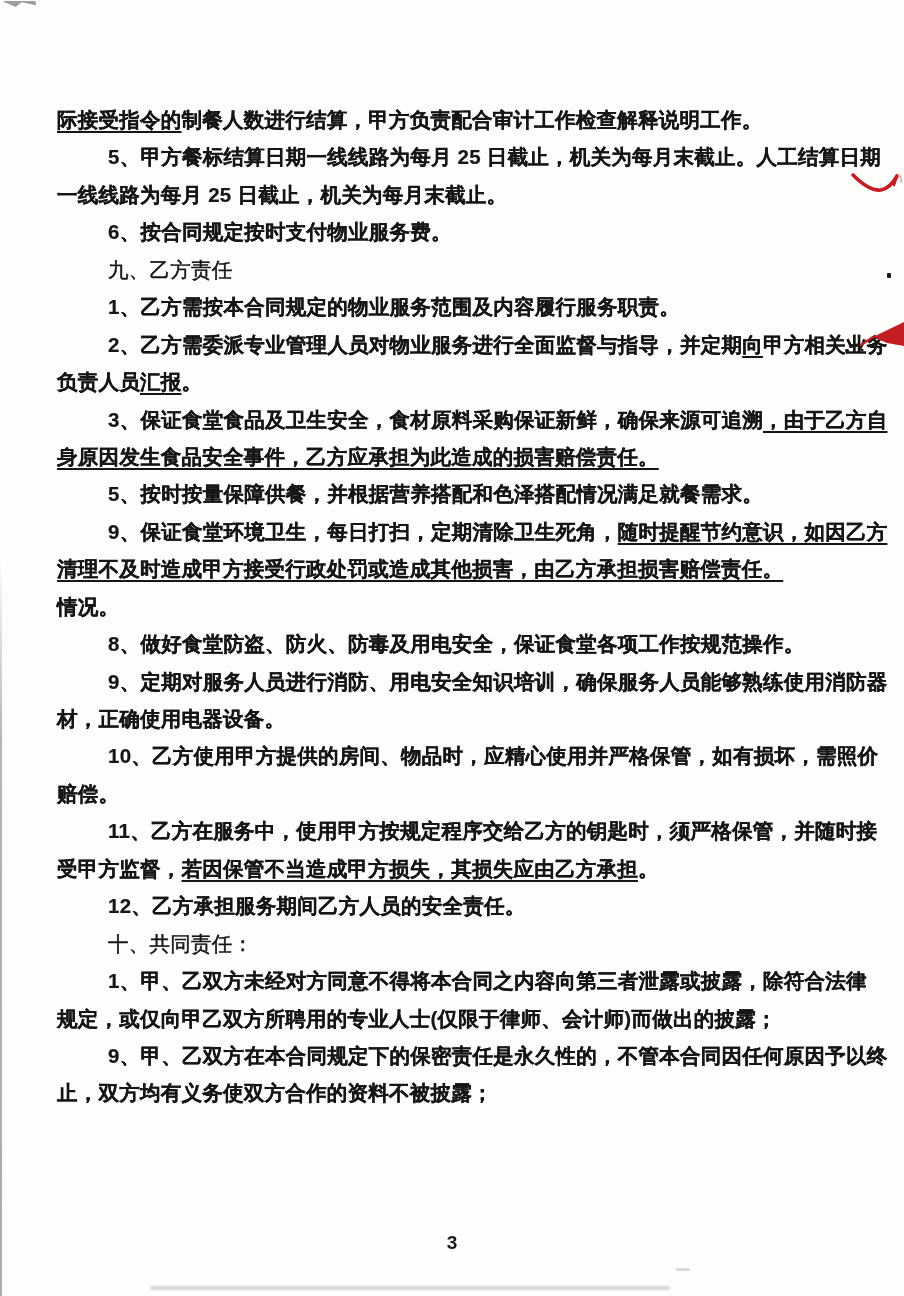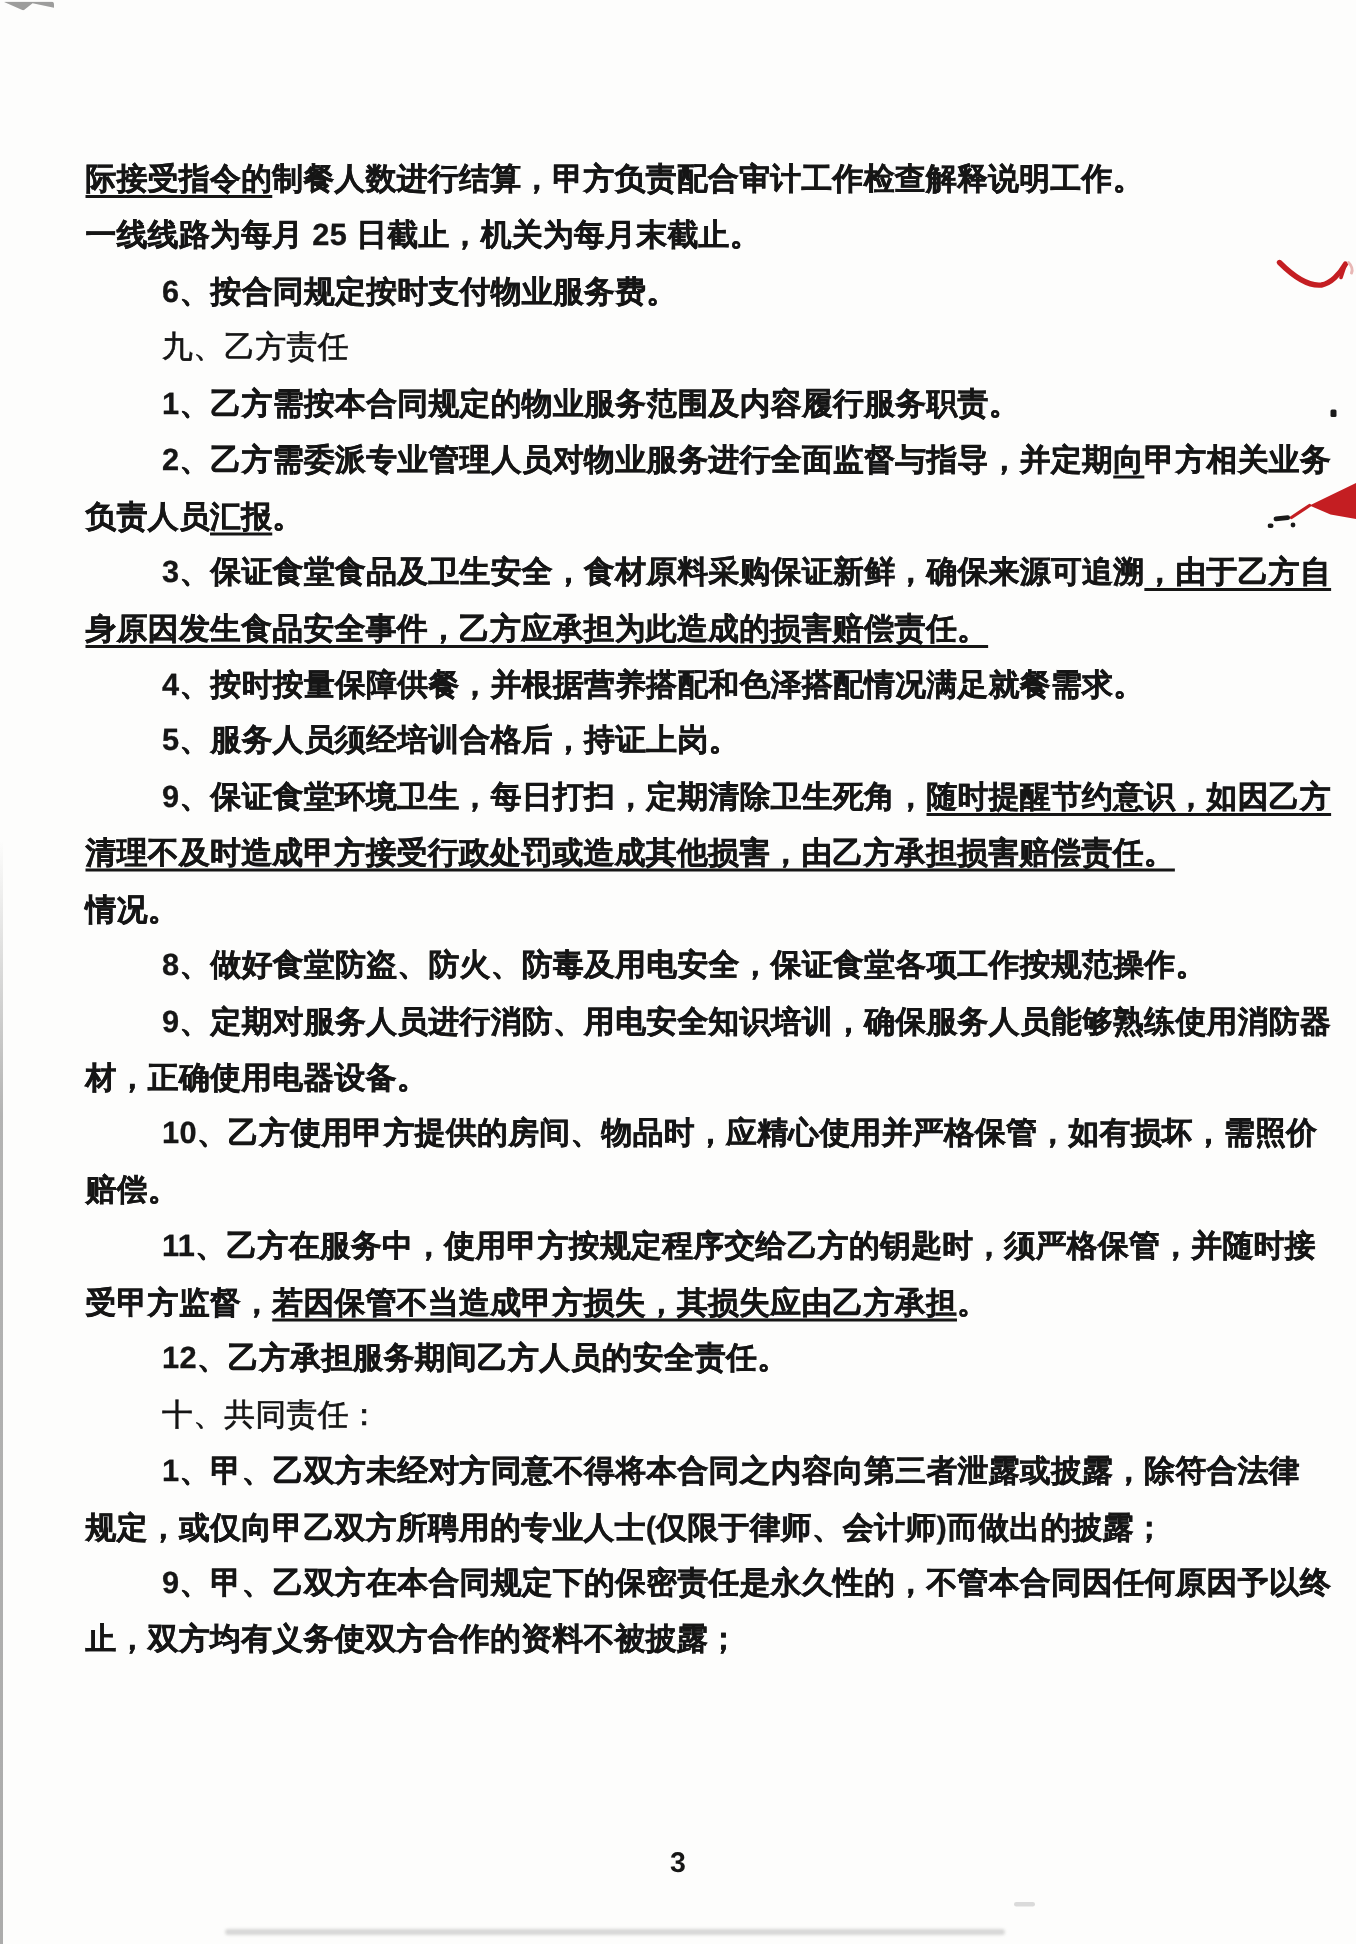--- a/index.html
+++ b/index.html
@@ -71,30 +71,30 @@
 
 <div class="page">
 
   <div class="corner-smudge"></div>
   <div class="edge-shadow-left"></div>
   <div class="bottom-smudge"></div>
   <div class="bottom-smudge2"></div>
 
   <div class="doc" id="doc">
       <div class="line"><span class="seg-u">际接受指令的</span><span class="seg">制餐人数进行结算，甲方负责配合审计工作检查解释说明工作。</span></div>
+      <div class="line ind"><span class="seg">5、甲方餐标结算日期一线线路为每月 25 日截止，机关为每月末截止。人工结算日期</span></div>
       <div class="line"><span class="seg">一线线路为每月 25 日截止，机关为每月末截止。</span></div>
       <div class="line ind"><span class="seg">6、按合同规定按时支付物业服务费。</span></div>
       <div class="line ind hd"><span class="seg">九、乙方责任</span></div>
       <div class="line ind"><span class="seg">1、乙方需按本合同规定的物业服务范围及内容履行服务职责。</span></div>
       <div class="line ind"><span class="seg">2、乙方需委派专业管理人员对物业服务进行全面监督与指导，并定期</span><span class="seg-u">向</span><span class="seg">甲方相关业务</span></div>
       <div class="line"><span class="seg">负责人员</span><span class="seg-u">汇报</span><span class="seg">。</span></div>
       <div class="line ind"><span class="seg">3、保证食堂食品及卫生安全，食材原料采购保证新鲜，确保来源可追溯</span><span class="seg-u">，由于乙方自</span></div>
       <div class="line"><span class="seg-u">身原因发生食品安全事件，乙方应承担为此造成的损害赔偿责任。</span></div>
-      <div class="line ind"><span class="seg">4、按时按量保障供餐，并根据营养搭配和色泽搭配情况满足就餐需求。</span></div>
-      <div class="line ind"><span class="seg">5、服务人员须经培训合格后，持证上岗。</span></div>
+      <div class="line ind"><span class="seg">5、按时按量保障供餐，并根据营养搭配和色泽搭配情况满足就餐需求。</span></div>
       <div class="line ind"><span class="seg">9、保证食堂环境卫生，每日打扫，定期清除卫生死角，</span><span class="seg-u">随时提醒节约意识，如因乙方</span></div>
       <div class="line"><span class="seg-u">清理不及时造成甲方接受行政处罚或造成其他损害，由乙方承担损害赔偿责任。</span></div>
       <div class="line"><span class="seg">情况。</span></div>
       <div class="line ind"><span class="seg">8、做好食堂防盗、防火、防毒及用电安全，保证食堂各项工作按规范操作。</span></div>
       <div class="line ind"><span class="seg">9、定期对服务人员进行消防、用电安全知识培训，确保服务人员能够熟练使用消防器</span></div>
       <div class="line"><span class="seg">材，正确使用电器设备。</span></div>
       <div class="line ind"><span class="seg">10、乙方使用甲方提供的房间、物品时，应精心使用并严格保管，如有损坏，需照价</span></div>
       <div class="line"><span class="seg">赔偿。</span></div>
       <div class="line ind"><span class="seg">11、乙方在服务中，使用甲方按规定程序交给乙方的钥匙时，须严格保管，并随时接</span></div>
       <div class="line"><span class="seg">受甲方监督，</span><span class="seg-u">若因保管不当造成甲方损失，其损失应由乙方承担</span><span class="seg">。</span></div>

